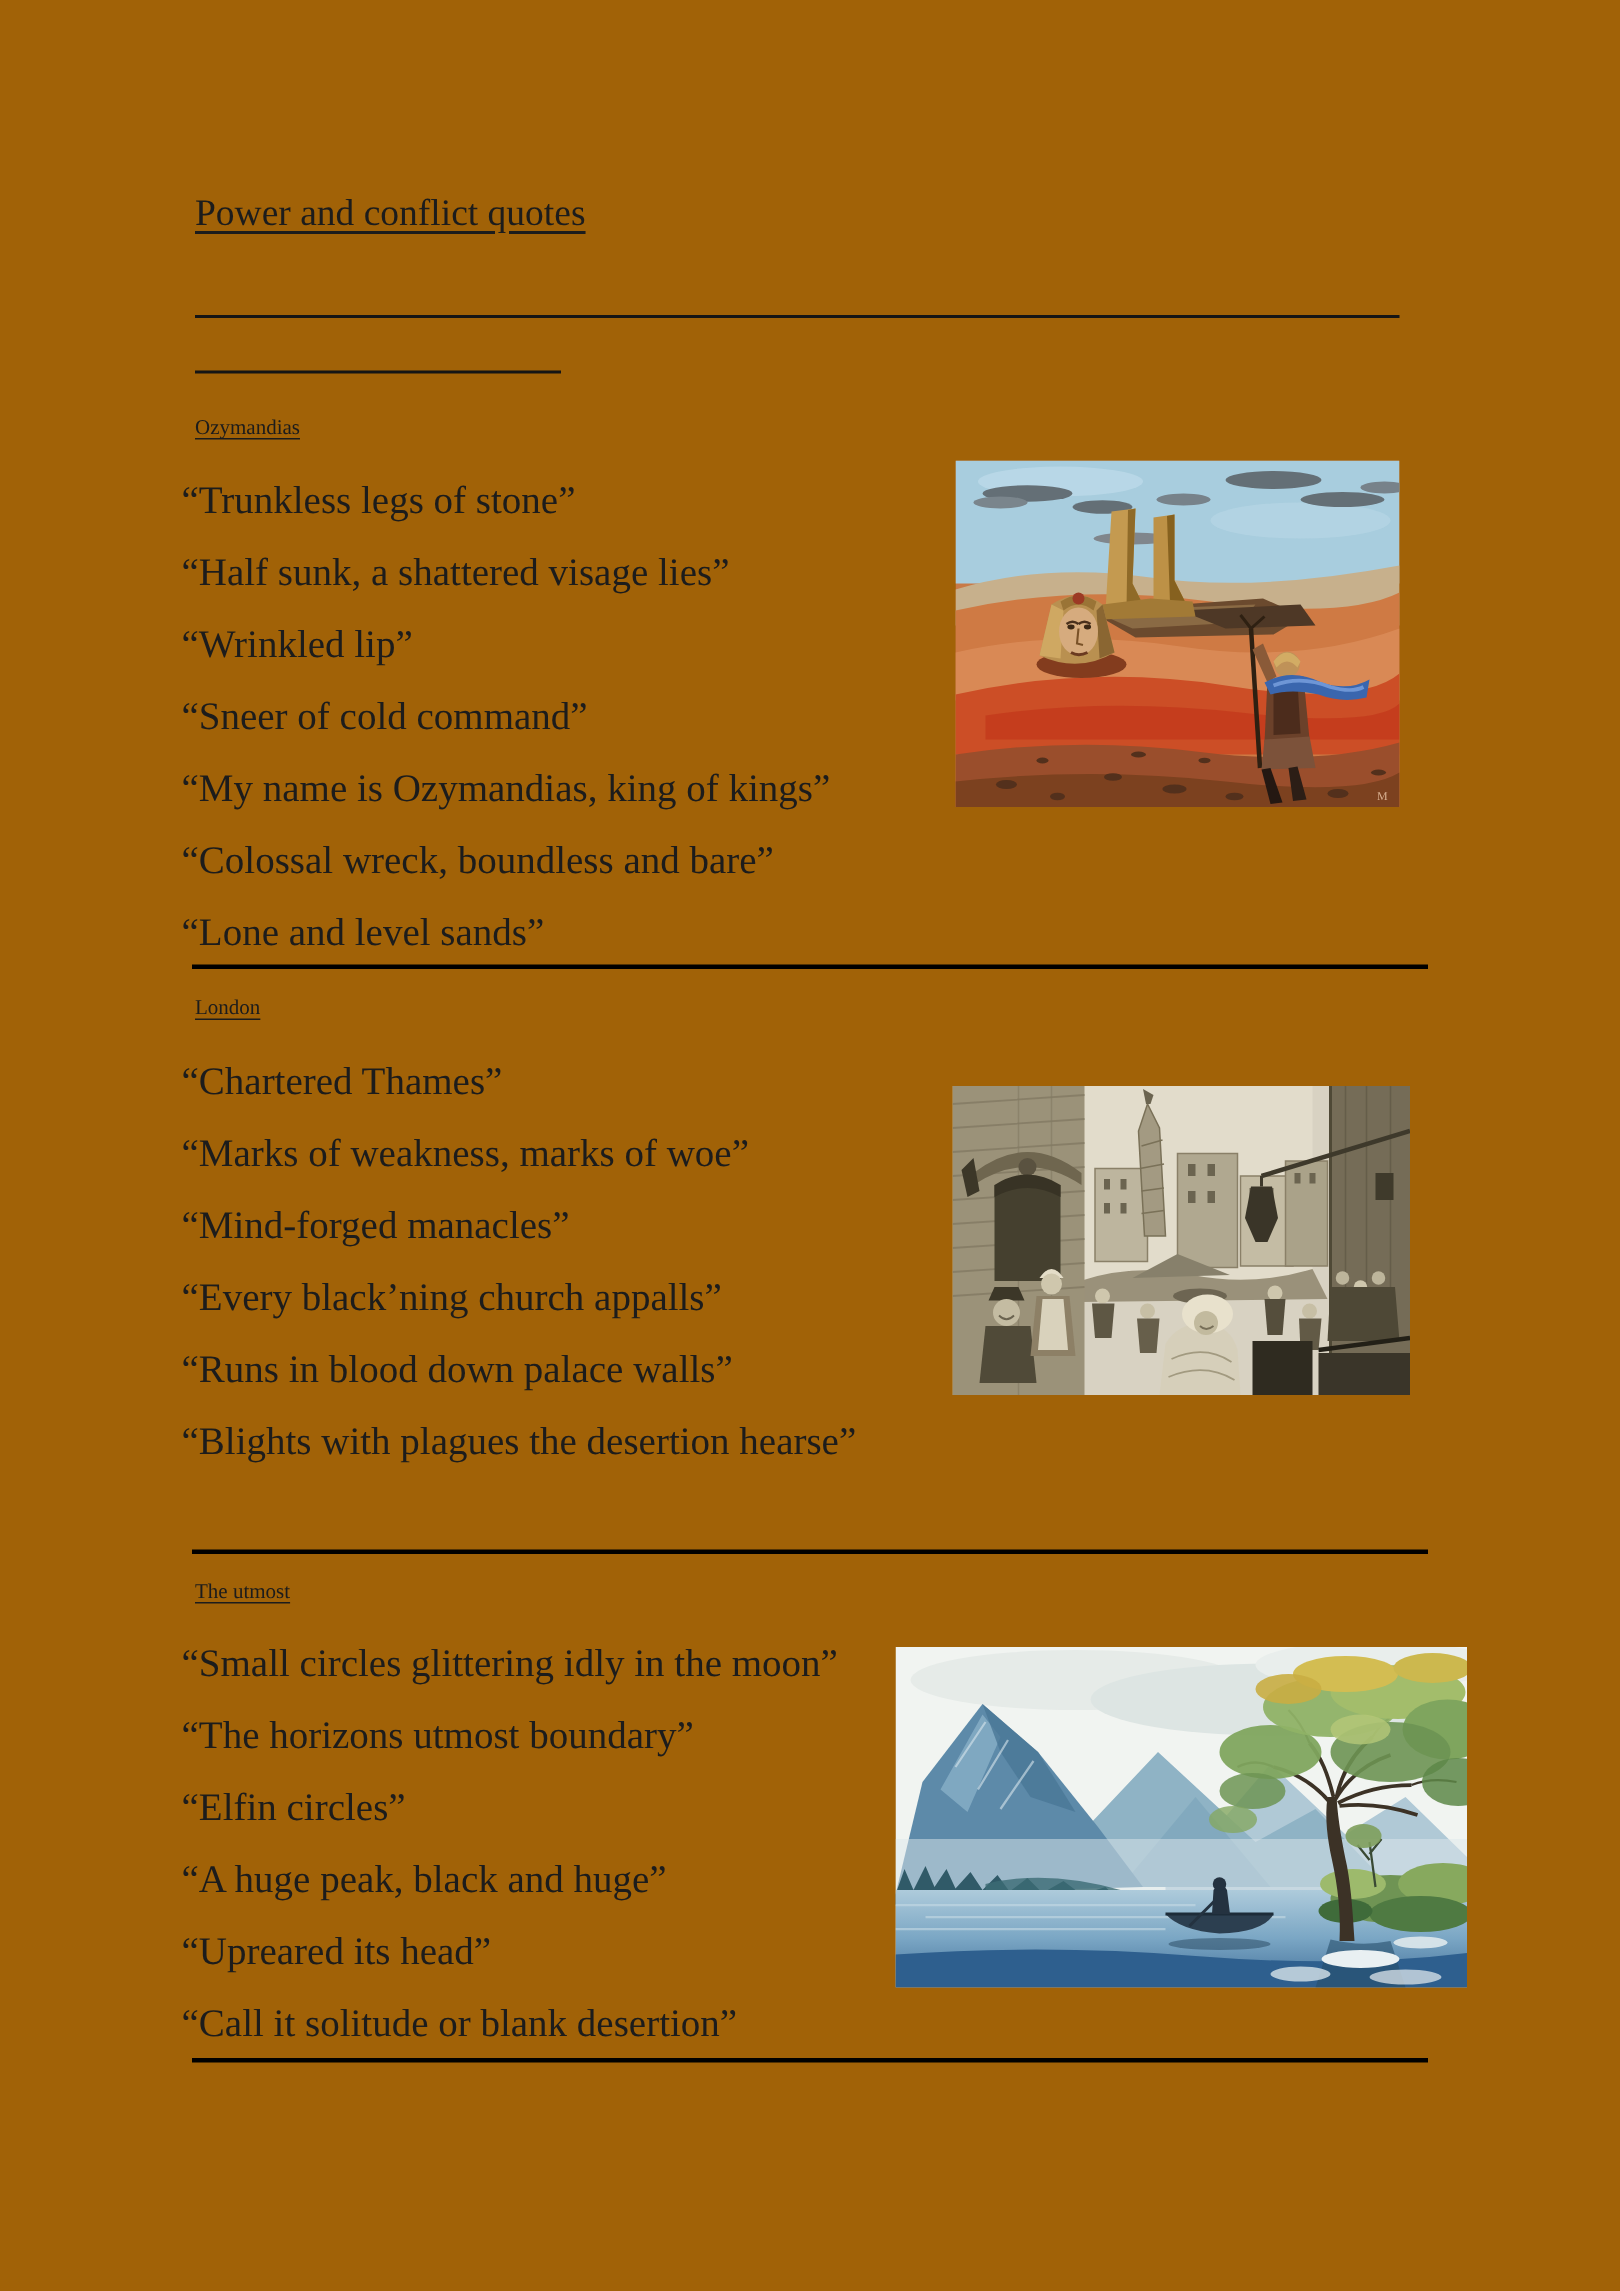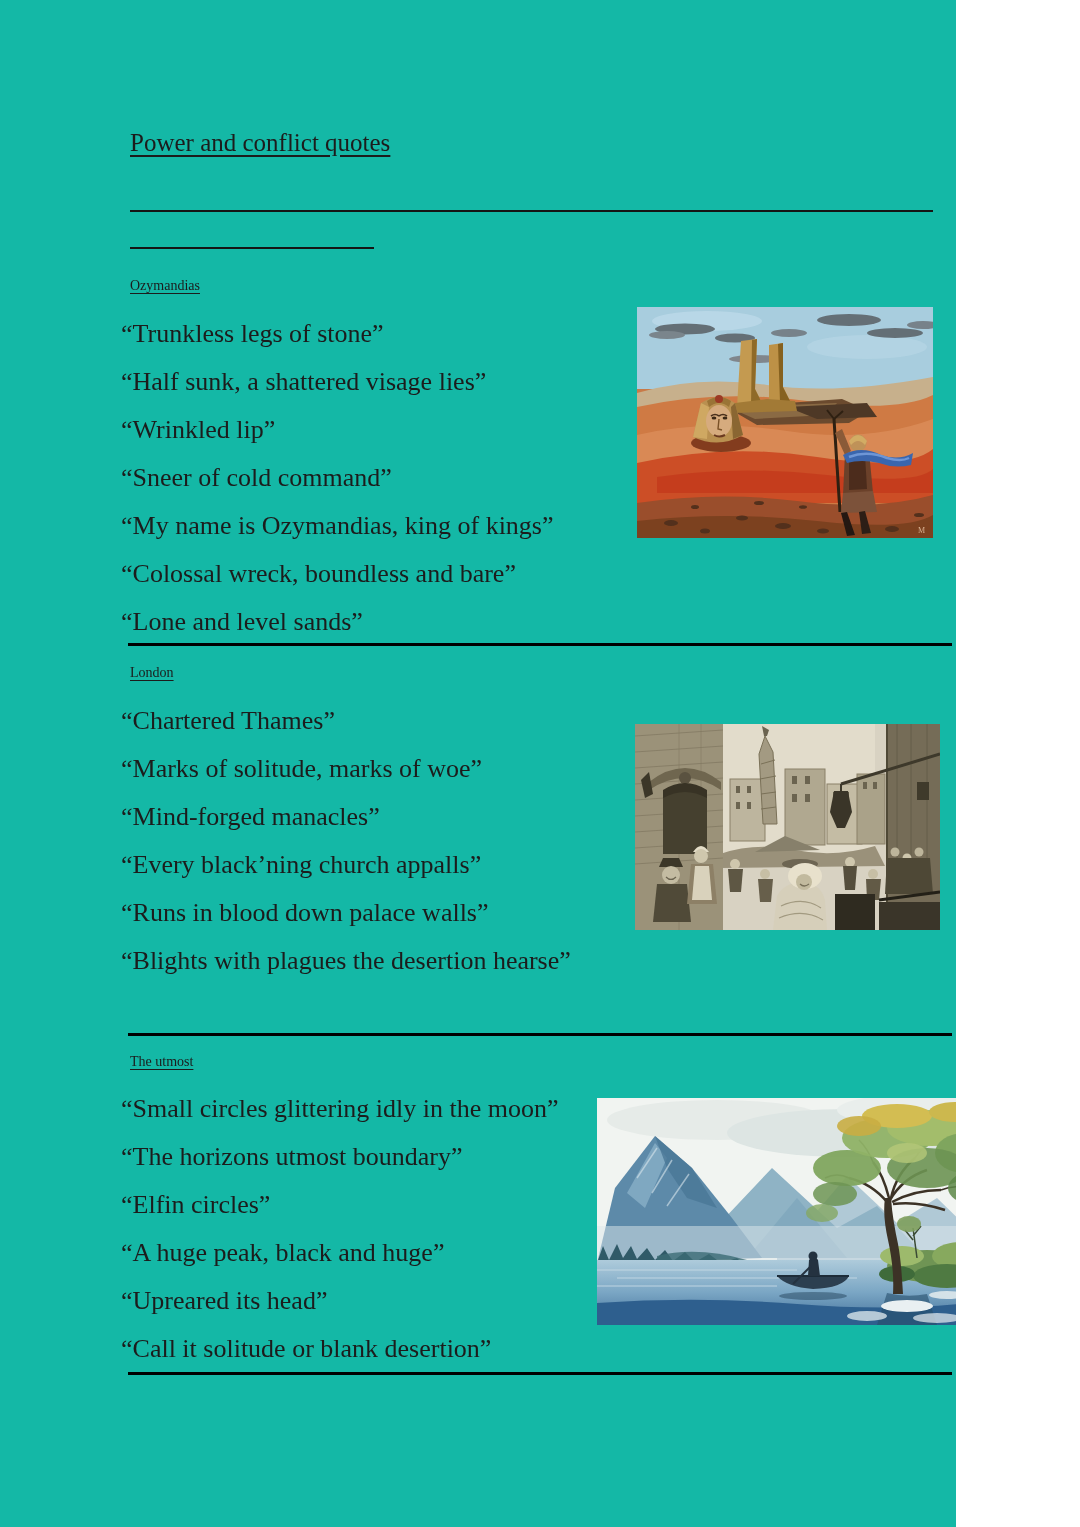--- a/index.html
+++ b/index.html
@@ -1,17 +1,17 @@
 <!DOCTYPE html>
 <html><head>
 <meta charset="utf-8">
 <style>
   html,body { margin:0; padding:0; background:#ffffff; }
   .page {
-    position:relative; width:956px; height:1527px; background:#14b8a6;
+    position:relative; width:1080px; height:1527px; background:#a16207;
     font-family:"Liberation Serif", serif; color:#1c1c1c; overflow:hidden;
   }
   .title {
     position:absolute; left:130px; top:128px; font-size:25px; line-height:30px;
     text-decoration:underline; text-underline-offset:4px;
   }
   .blank-line { position:absolute; height:2px; background:#151515; }
   .heading {
     position:absolute; left:130px; font-size:14px; line-height:27px;
     text-decoration:underline; text-underline-offset:3px;
@@ -125,21 +125,21 @@
       <text x="281" y="226" font-size="8" fill="#d8b090" font-family="Liberation Serif, serif">M</text>
     </svg>
   </div>
 
   <div class="divider" style="top:643px;"></div>
 
   <div class="heading" style="top:659px;">London</div>
 
   <div class="quotes" style="top:707px;">
     <p>“Chartered Thames”</p>
-    <p>“Marks of solitude, marks of woe”</p>
+    <p>“Marks of weakness, marks of woe”</p>
     <p>“Mind-forged manacles”</p>
     <p>“Every black’ning church appalls”</p>
     <p>“Runs in blood down palace walls”</p>
     <p>“Blights with plagues the desertion hearse”</p>
   </div>
 
   <div class="img-frame" style="left:635px; top:724px; width:305px; height:206px;" title="london-street-engraving">
     <svg width="305" height="206" viewBox="0 0 305 206">
       <rect width="305" height="206" fill="#d8d2c2"></rect>
       <rect x="80" y="0" width="160" height="132" fill="#e2dccb"></rect>

